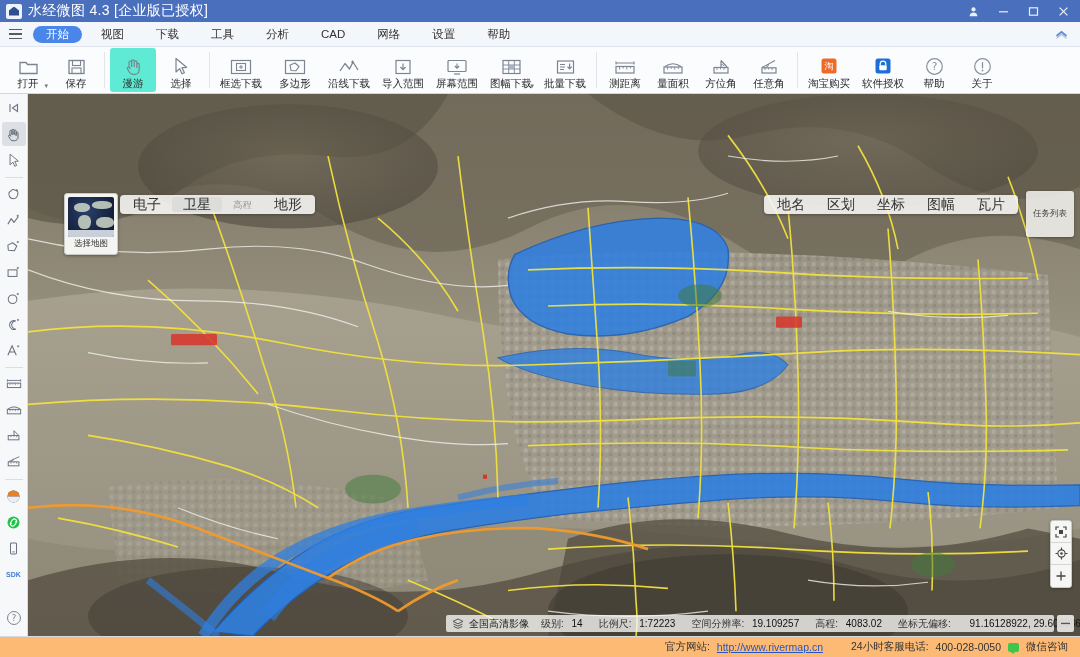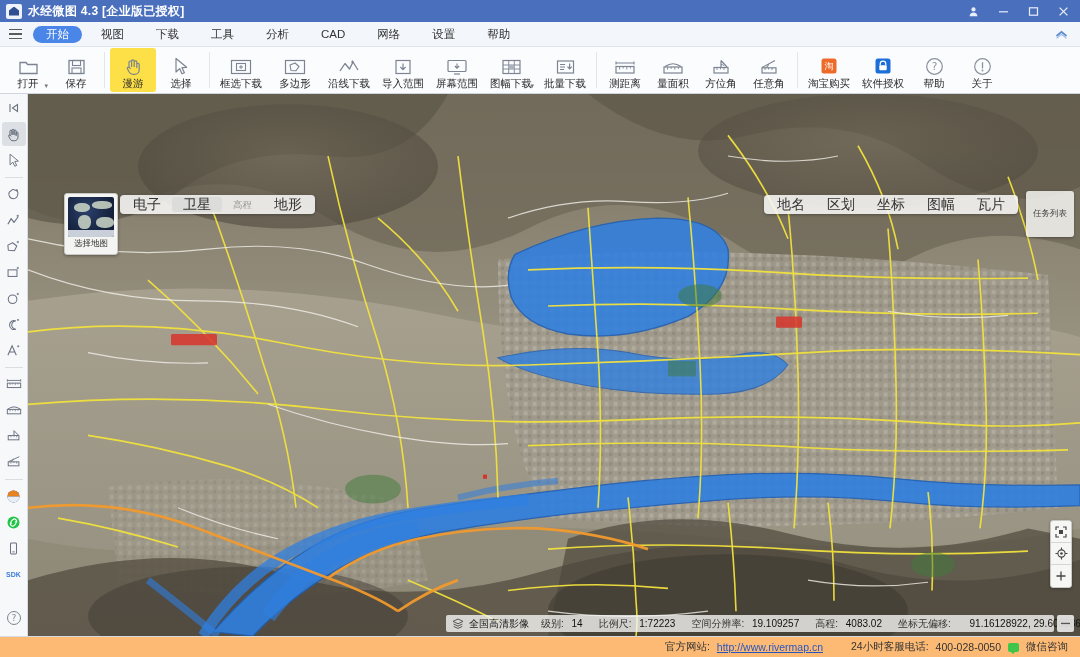--- a/index.html
+++ b/index.html
@@ -16,21 +16,21 @@
     padding: 0 2px; color: #fff; flex: 0 0 22px;
   }
   .titlebar .app-icon {
     width: 16px; height: 15px; margin: 0 6px 0 4px; background: #eef3fb;
     border-radius: 2px; position: relative; flex: 0 0 16px;
   }
   .titlebar .app-icon::before {
     content: ""; position: absolute; left: 3px; top: 3px; width: 10px; height: 9px;
     background: #2f4f8f; clip-path: polygon(50% 0, 100% 45%, 100% 100%, 0 100%, 0 45%);
   }
-  .titlebar .title-text { font-size: 12px; letter-spacing: .3px; white-space: nowrap; font-weight: bold; }
+  .titlebar .title-text { font-size: 14px; letter-spacing: .3px; white-space: nowrap; }
   .titlebar .spacer { flex: 1 1 auto; }
   .win-btn {
     width: 30px; height: 22px; display: flex; align-items: center; justify-content: center;
     font-size: 12px; color: #e8eefa;
   }
   .win-btn svg { display: block; }
 
   
   .ribbon-tabs {
     height: 32px; background: #f3f6fb; display: flex; align-items: center;
@@ -55,21 +55,21 @@
   .ribbon {
     height: 47px; background: #fbfcfe; border-bottom: 1px solid #cfd6e0;
     display: flex; align-items: stretch; padding-left: 4px; flex: 0 0 47px;
   }
   .rb-item {
     width: 46px; display: flex; flex-direction: column; align-items: center;
     justify-content: center; gap: 1px; padding-top: 2px; border-radius: 3px;
     margin: 1px 1px; position: relative;
   }
   .rb-item.wide { width: 52px; }
-  .rb-item.active { background: #fde047; }
+  .rb-item.active { background: #5eead4; }
   .rb-ico { height: 22px; display: flex; align-items: flex-end; justify-content: center; }
   .rb-ico svg { display: block; }
   .rb-label { font-size: 10.5px; color: #2a2a2a; white-space: nowrap; line-height: 12px; }
   .rb-sep { width: 1px; background: #e2e6ec; margin: 5px 4px; }
   .caret-dn { position: absolute; right: 3px; bottom: 2px; font-size: 7px; color: #777; }
 
   
   .body-row { flex: 1 1 auto; display: flex; min-height: 0; }
   .left-rail {
     width: 28px; background: #f7f8fa; border-right: 1px solid #d7dbe2;

